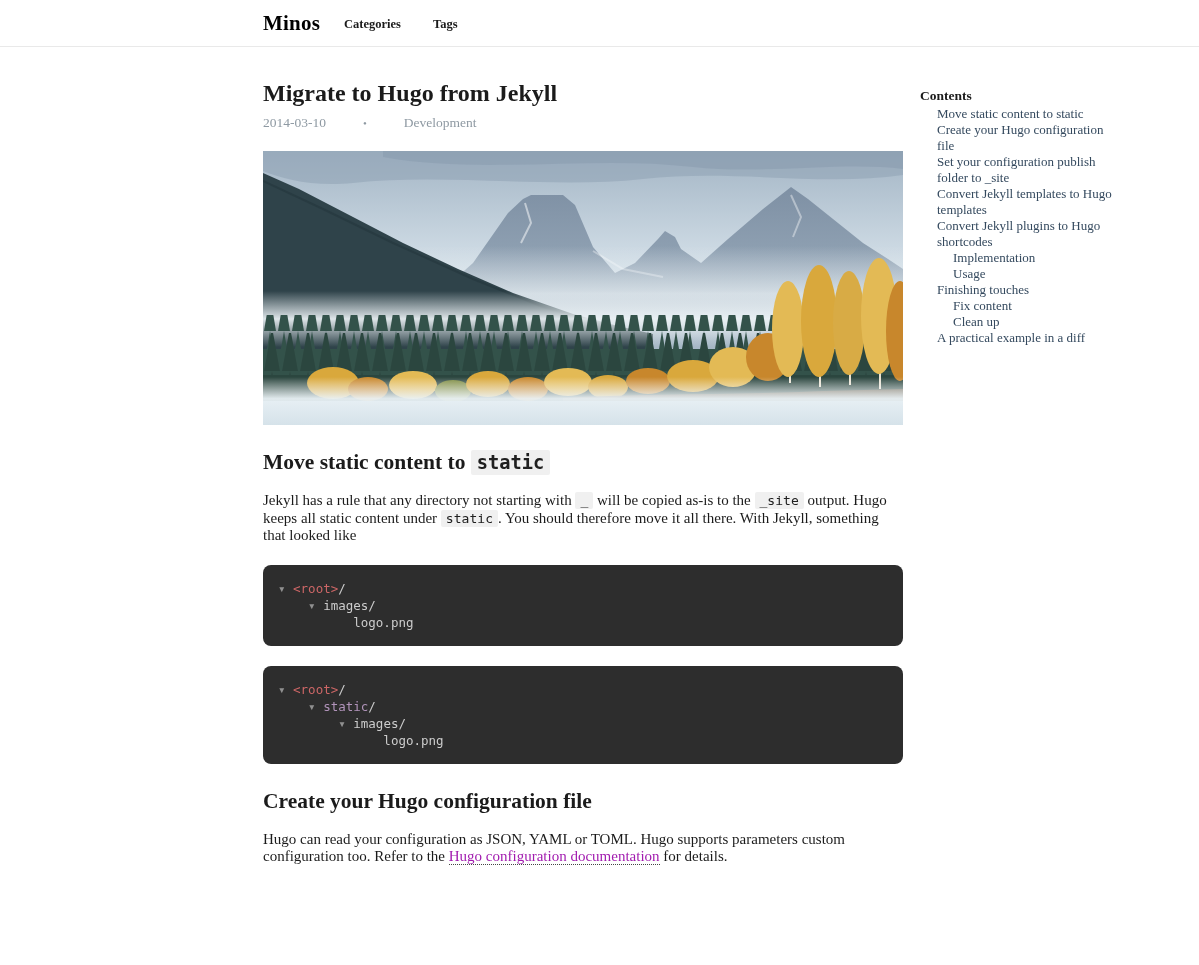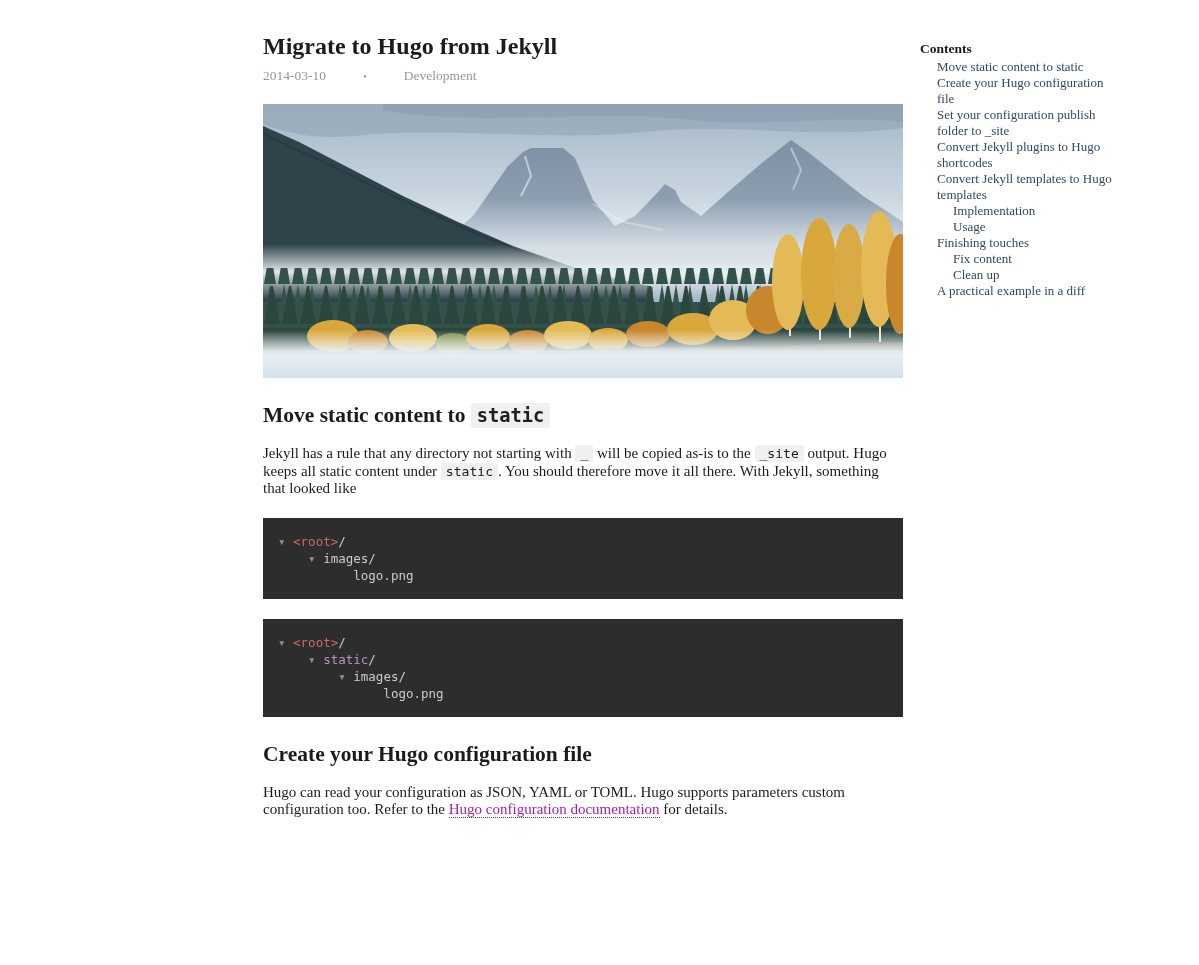--- a/index.html
+++ b/index.html
@@ -33,21 +33,21 @@
   .hero { margin-top:20px; width:640px; height:274px; line-height:0; }
   h2.sec { font-size:21.5px; font-weight:bold; margin:25px 0 0; line-height:1.2; }
   p.body-p { font-size:15px; line-height:1.17; margin:16px 0 0; }
   .ic {
     font-family:"DejaVu Sans Mono", monospace; background:#f0f0f0; color:#202020;
     padding:1px 5px; font-size:0.87em; border-radius:2px;
   }
   h2.sec .ic { padding:2px 6px; }
   pre.codeblock {
     background:#2d2d2d; color:#cccccc; margin:20px 0 0; padding:15px 15px;
-    font-family:"DejaVu Sans Mono", monospace; font-size:12.5px; line-height:17px;
+    font-family:"DejaVu Sans Mono", monospace; font-size:12.5px; line-height:17px;border-radius:8px;
   }
   .cl { white-space:pre; }
   .mk { color:#909090; }
   .red { color:#cc6666; }
   .purple { color:#b294bb; }
   .plain { color:#cccccc; }
   .doclink { color:#a21caf; text-decoration:none; border-bottom:1px dotted #444; }
   
   .toc-heading { font-weight:bold; font-size:13.5px; color:#1b1b1b; margin-bottom:2px; }
   .toc-item {
@@ -55,20 +55,27 @@
     font-size:13px; line-height:16px;
   }
   .toc-item.lv1 { padding-left:17px; }
   .toc-item.lv2 { padding-left:33px; }
 </style>
 </head>
 <body>
 
 <div class="page">
 
+  <header class="navbar">
+    <a href="#" class="brand">Minos</a>
+    <nav>
+      <a href="#" class="nav-link">Categories</a>
+      <a href="#" class="nav-link">Tags</a>
+    </nav>
+  </header>
 
   <div class="layout">
 
     <main class="main">
       <h1 class="article-title">Migrate to Hugo from Jekyll</h1>
 
       <div class="meta">
         <span>2014-03-10</span>
         <span class="sep">•</span>
         <a href="#">Development</a>
@@ -167,22 +174,22 @@
       <p class="body-p"><span>Hugo can read your configuration as JSON, YAML or TOML. Hugo supports parameters custom configuration too. Refer to the </span><a class="doclink" href="#">Hugo configuration documentation</a><span> for details.</span></p>
 
     </main>
 
     <aside class="toc">
       <div class="toc-heading">Contents</div>
       <nav>
           <a href="#" class="toc-item lv1">Move static content to static</a>
           <a href="#" class="toc-item lv1">Create your Hugo configuration file</a>
           <a href="#" class="toc-item lv1">Set your configuration publish folder to _site</a>
+          <a href="#" class="toc-item lv1">Convert Jekyll templates to Hugo templates</a>
           <a href="#" class="toc-item lv1">Convert Jekyll plugins to Hugo shortcodes</a>
-          <a href="#" class="toc-item lv1">Convert Jekyll templates to Hugo templates</a>
           <a href="#" class="toc-item lv2">Implementation</a>
           <a href="#" class="toc-item lv2">Usage</a>
           <a href="#" class="toc-item lv1">Finishing touches</a>
           <a href="#" class="toc-item lv2">Fix content</a>
           <a href="#" class="toc-item lv2">Clean up</a>
           <a href="#" class="toc-item lv1">A practical example in a diff</a>
         </nav>
     </aside>
 
   </div>

